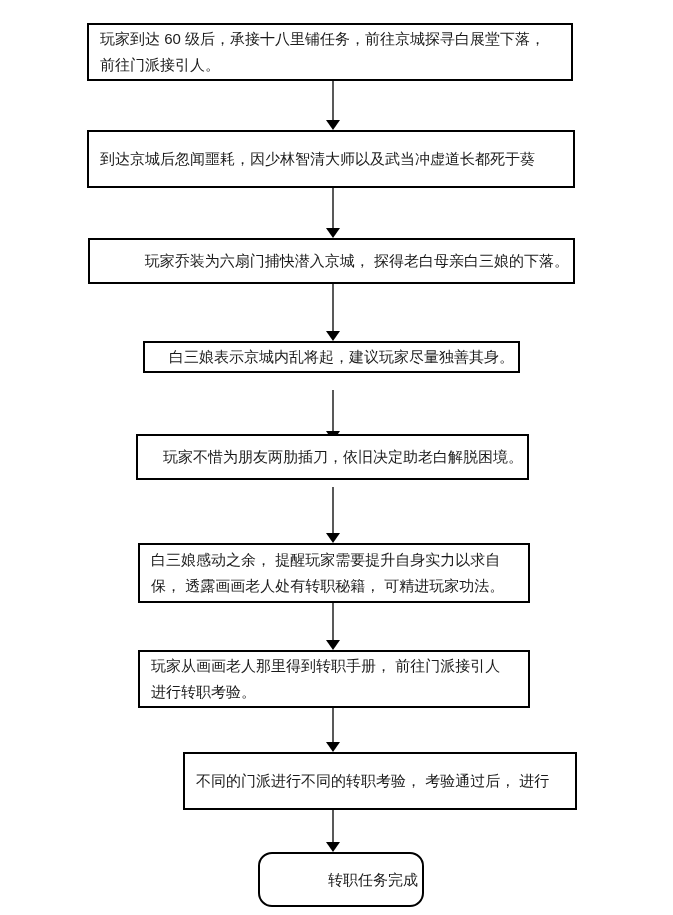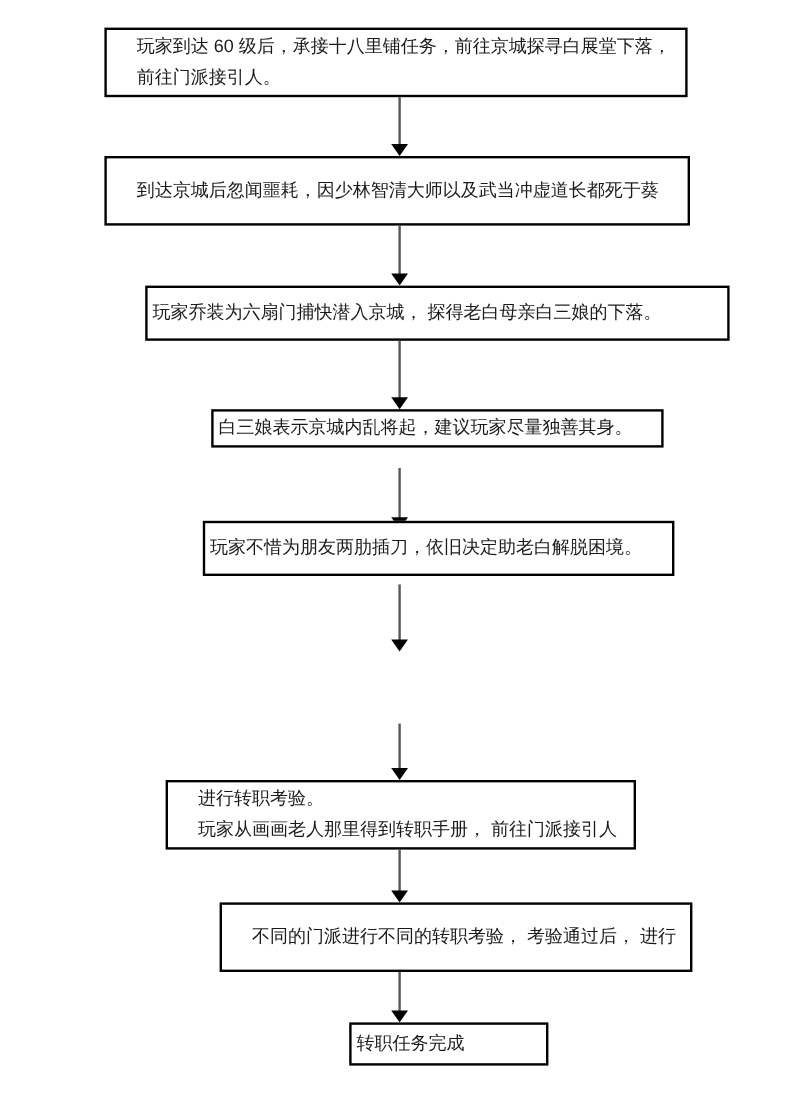--- a/index.html
+++ b/index.html
@@ -17,22 +17,22 @@
     box-sizing: border-box;
     background: var(--box-background, #ffffff);
     border: 2px solid var(--box-border, #000000);
     display: flex;
     flex-direction: column;
     justify-content: center;
     font-size: 15px;
     line-height: 26px;
     overflow: hidden;
   }
-  .node.align-left  { align-items: flex-start; text-align: left; padding: 0 25px; }
-  .node.align-center{ align-items: flex-start;     text-align: center; padding: 0 4px; margin-left: 33px; }
+  .node.align-left  { align-items: flex-start; text-align: left; padding: 0 11px; }
+  .node.align-center{ align-items: flex-end;     text-align: center; padding: 0 4px; }
   .tline { white-space: nowrap; }
   .connector { position: absolute; width: 14px; }
   .connector .line {
     position: absolute;
     left: 6px; top: 0; bottom: 8px;
     width: 2px;
     background: var(--connector-line, #595959);
   }
   .connector .arrowhead {
     position: absolute;
@@ -87,42 +87,46 @@
 
   <div class="node align-center" style="left:136px; top:434px; width:393px; height:46px;">
       <div class="tline">玩家不惜为朋友两肋插刀，依旧决定助老白解脱困境。</div>
     </div>
 
   <div class="connector" style="left:326px; top:487px; height:56px;">
     <span class="line"></span>
     <span class="arrowhead"></span>
   </div>
 
+  <div class="node align-left" style="left:138px; top:543px; width:392px; height:60px;">
+      <div class="tline">白三娘感动之余， 提醒玩家需要提升自身实力以求自</div>
+      <div class="tline">保， 透露画画老人处有转职秘籍， 可精进玩家功法。</div>
+    </div>
 
   <div class="connector" style="left:326px; top:603px; height:47px;">
     <span class="line"></span>
     <span class="arrowhead"></span>
   </div>
 
   <div class="node align-left" style="left:138px; top:650px; width:392px; height:58px;">
+      <div class="tline">玩家从画画老人那里得到转职手册， 前往门派接引人</div>
       <div class="tline">进行转职考验。</div>
-      <div class="tline">玩家从画画老人那里得到转职手册， 前往门派接引人</div>
     </div>
 
   <div class="connector" style="left:326px; top:708px; height:44px;">
     <span class="line"></span>
     <span class="arrowhead"></span>
   </div>
 
   <div class="node align-left" style="left:136px; top:752px; width:394px; height:58px;margin-left:47px;">
       <div class="tline">不同的门派进行不同的转职考验， 考验通过后， 进行</div>
     </div>
 
   <div class="connector" style="left:326px; top:810px; height:42px;">
     <span class="line"></span>
     <span class="arrowhead"></span>
   </div>
 
-  <div class="node align-center" style="left:258px; top:852px; width:166px; height:36px;">
+  <div class="node align-center" style="left:258px; top:852px; width:166px; height:55px;border-radius:14px;">
       <div class="tline">转职任务完成</div>
     </div>
 
 </div>
 
 </body></html>

